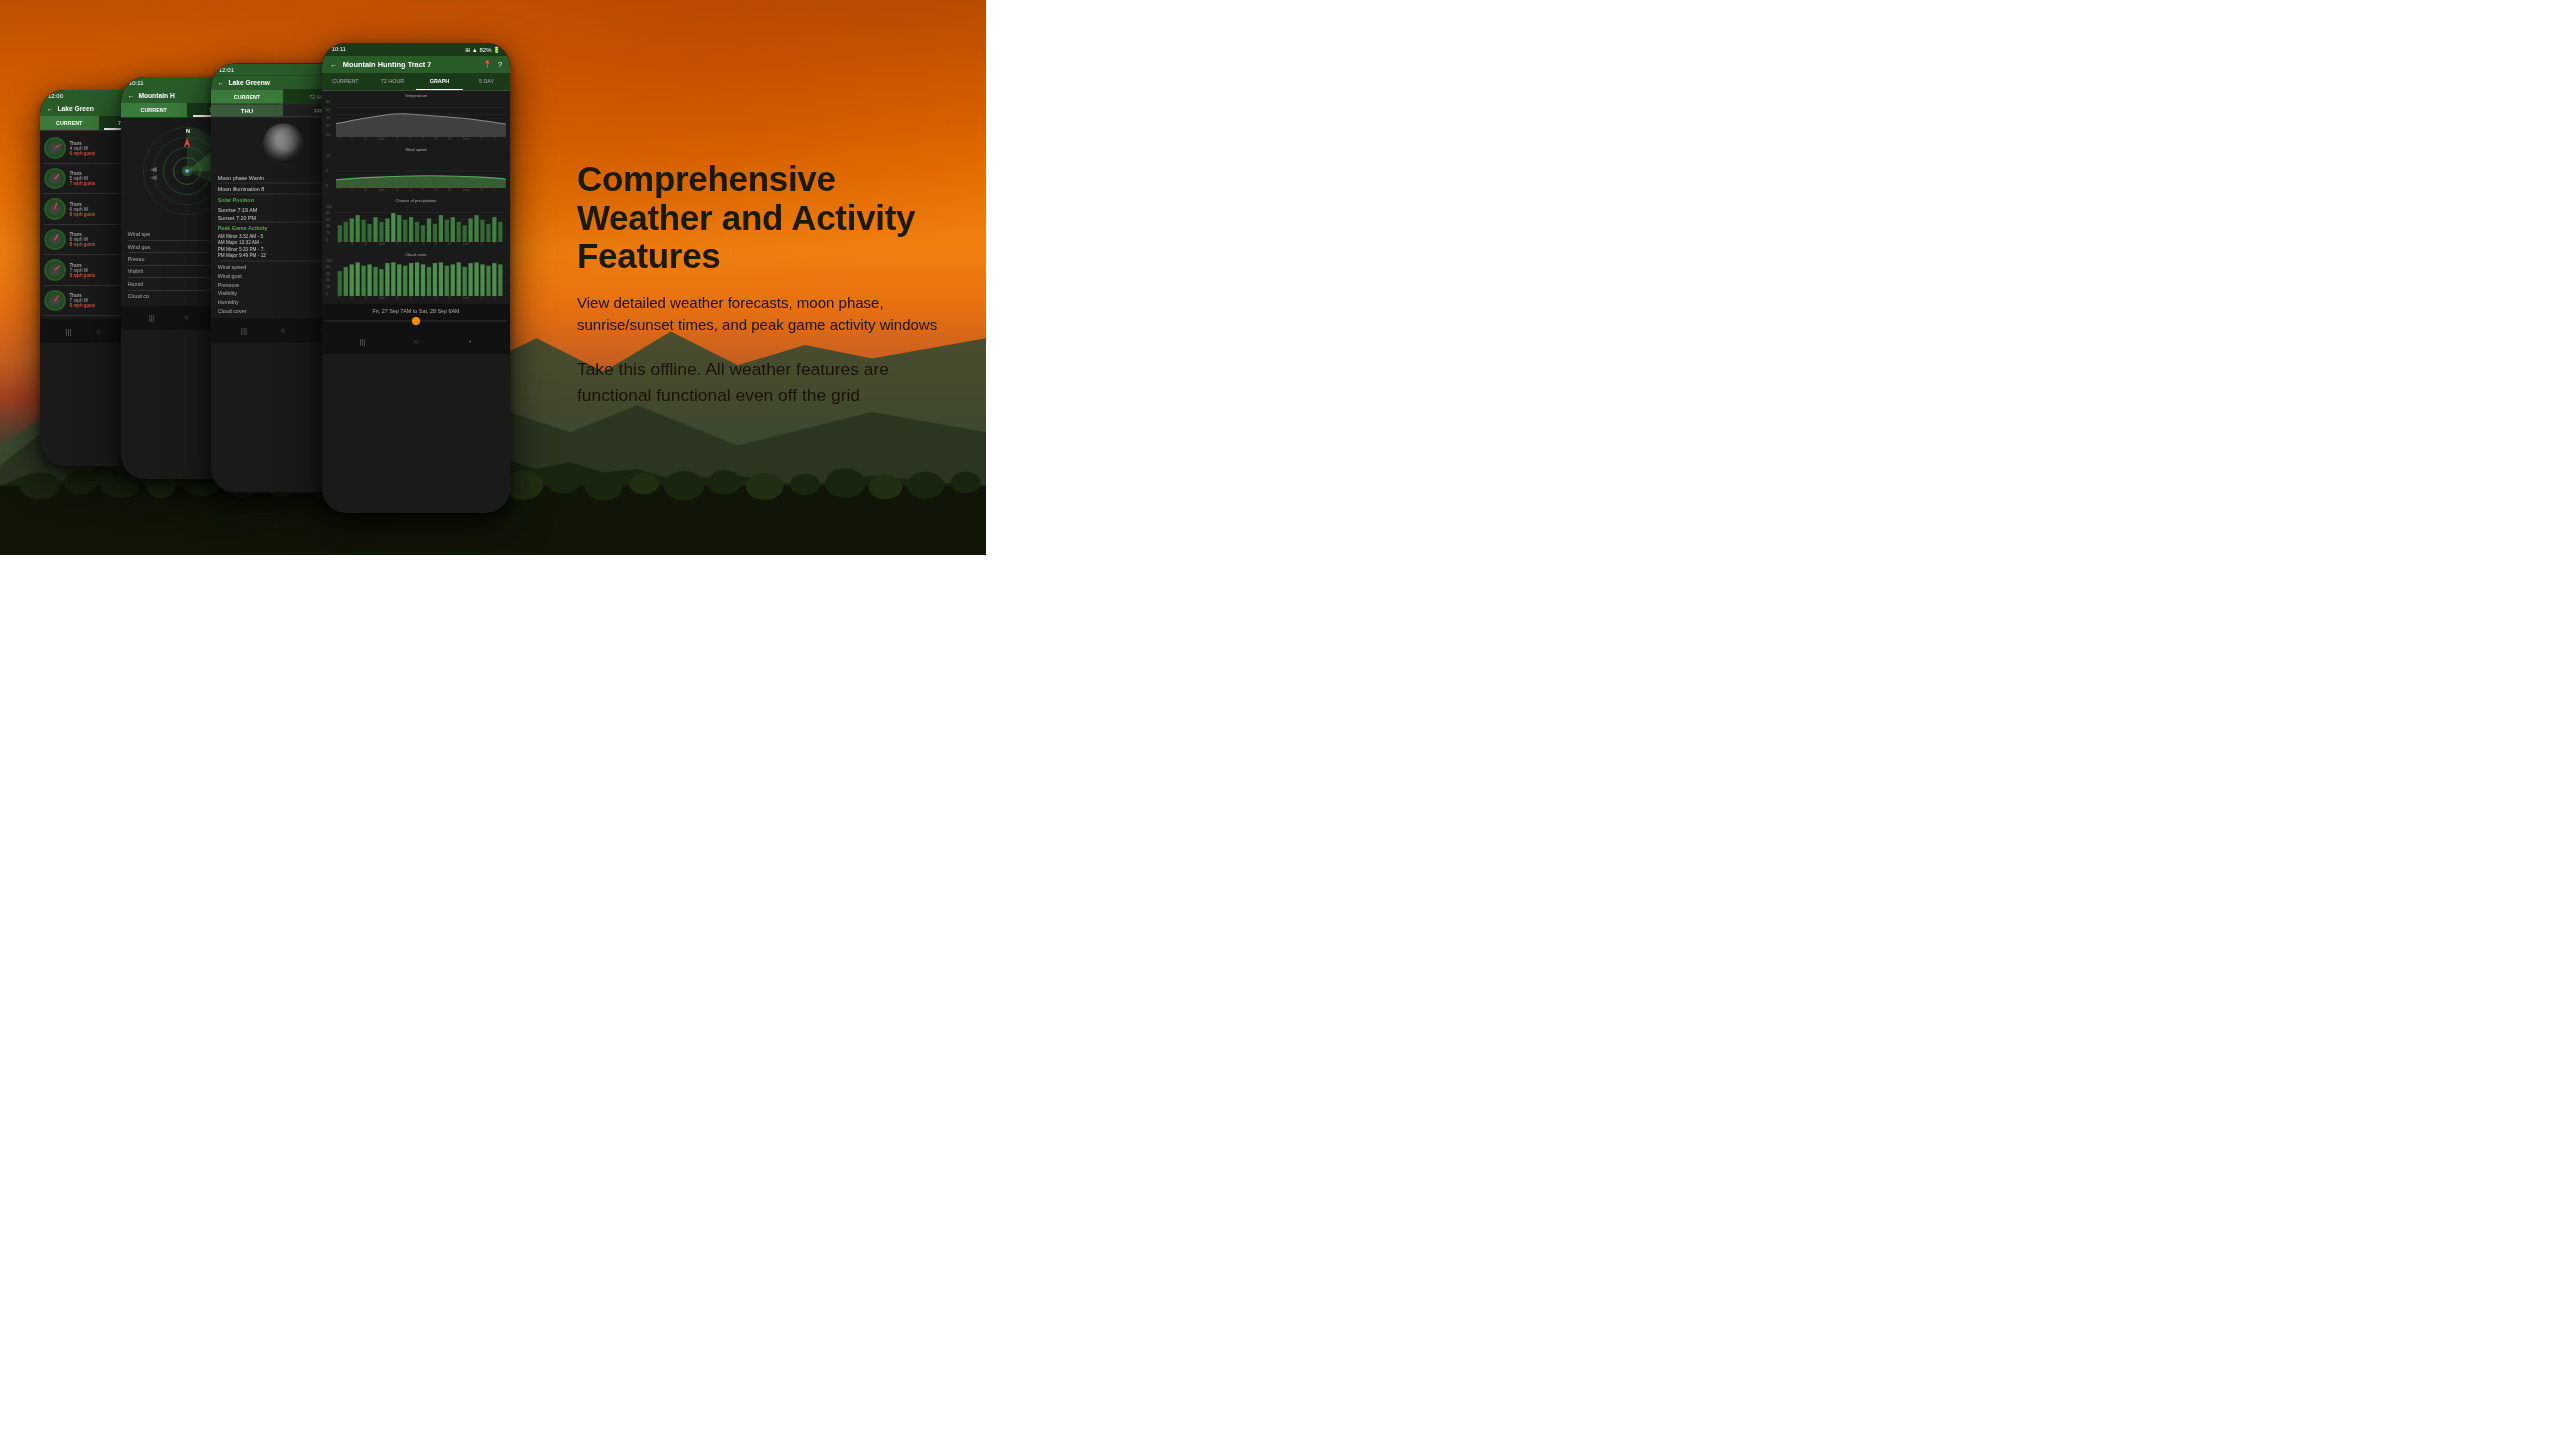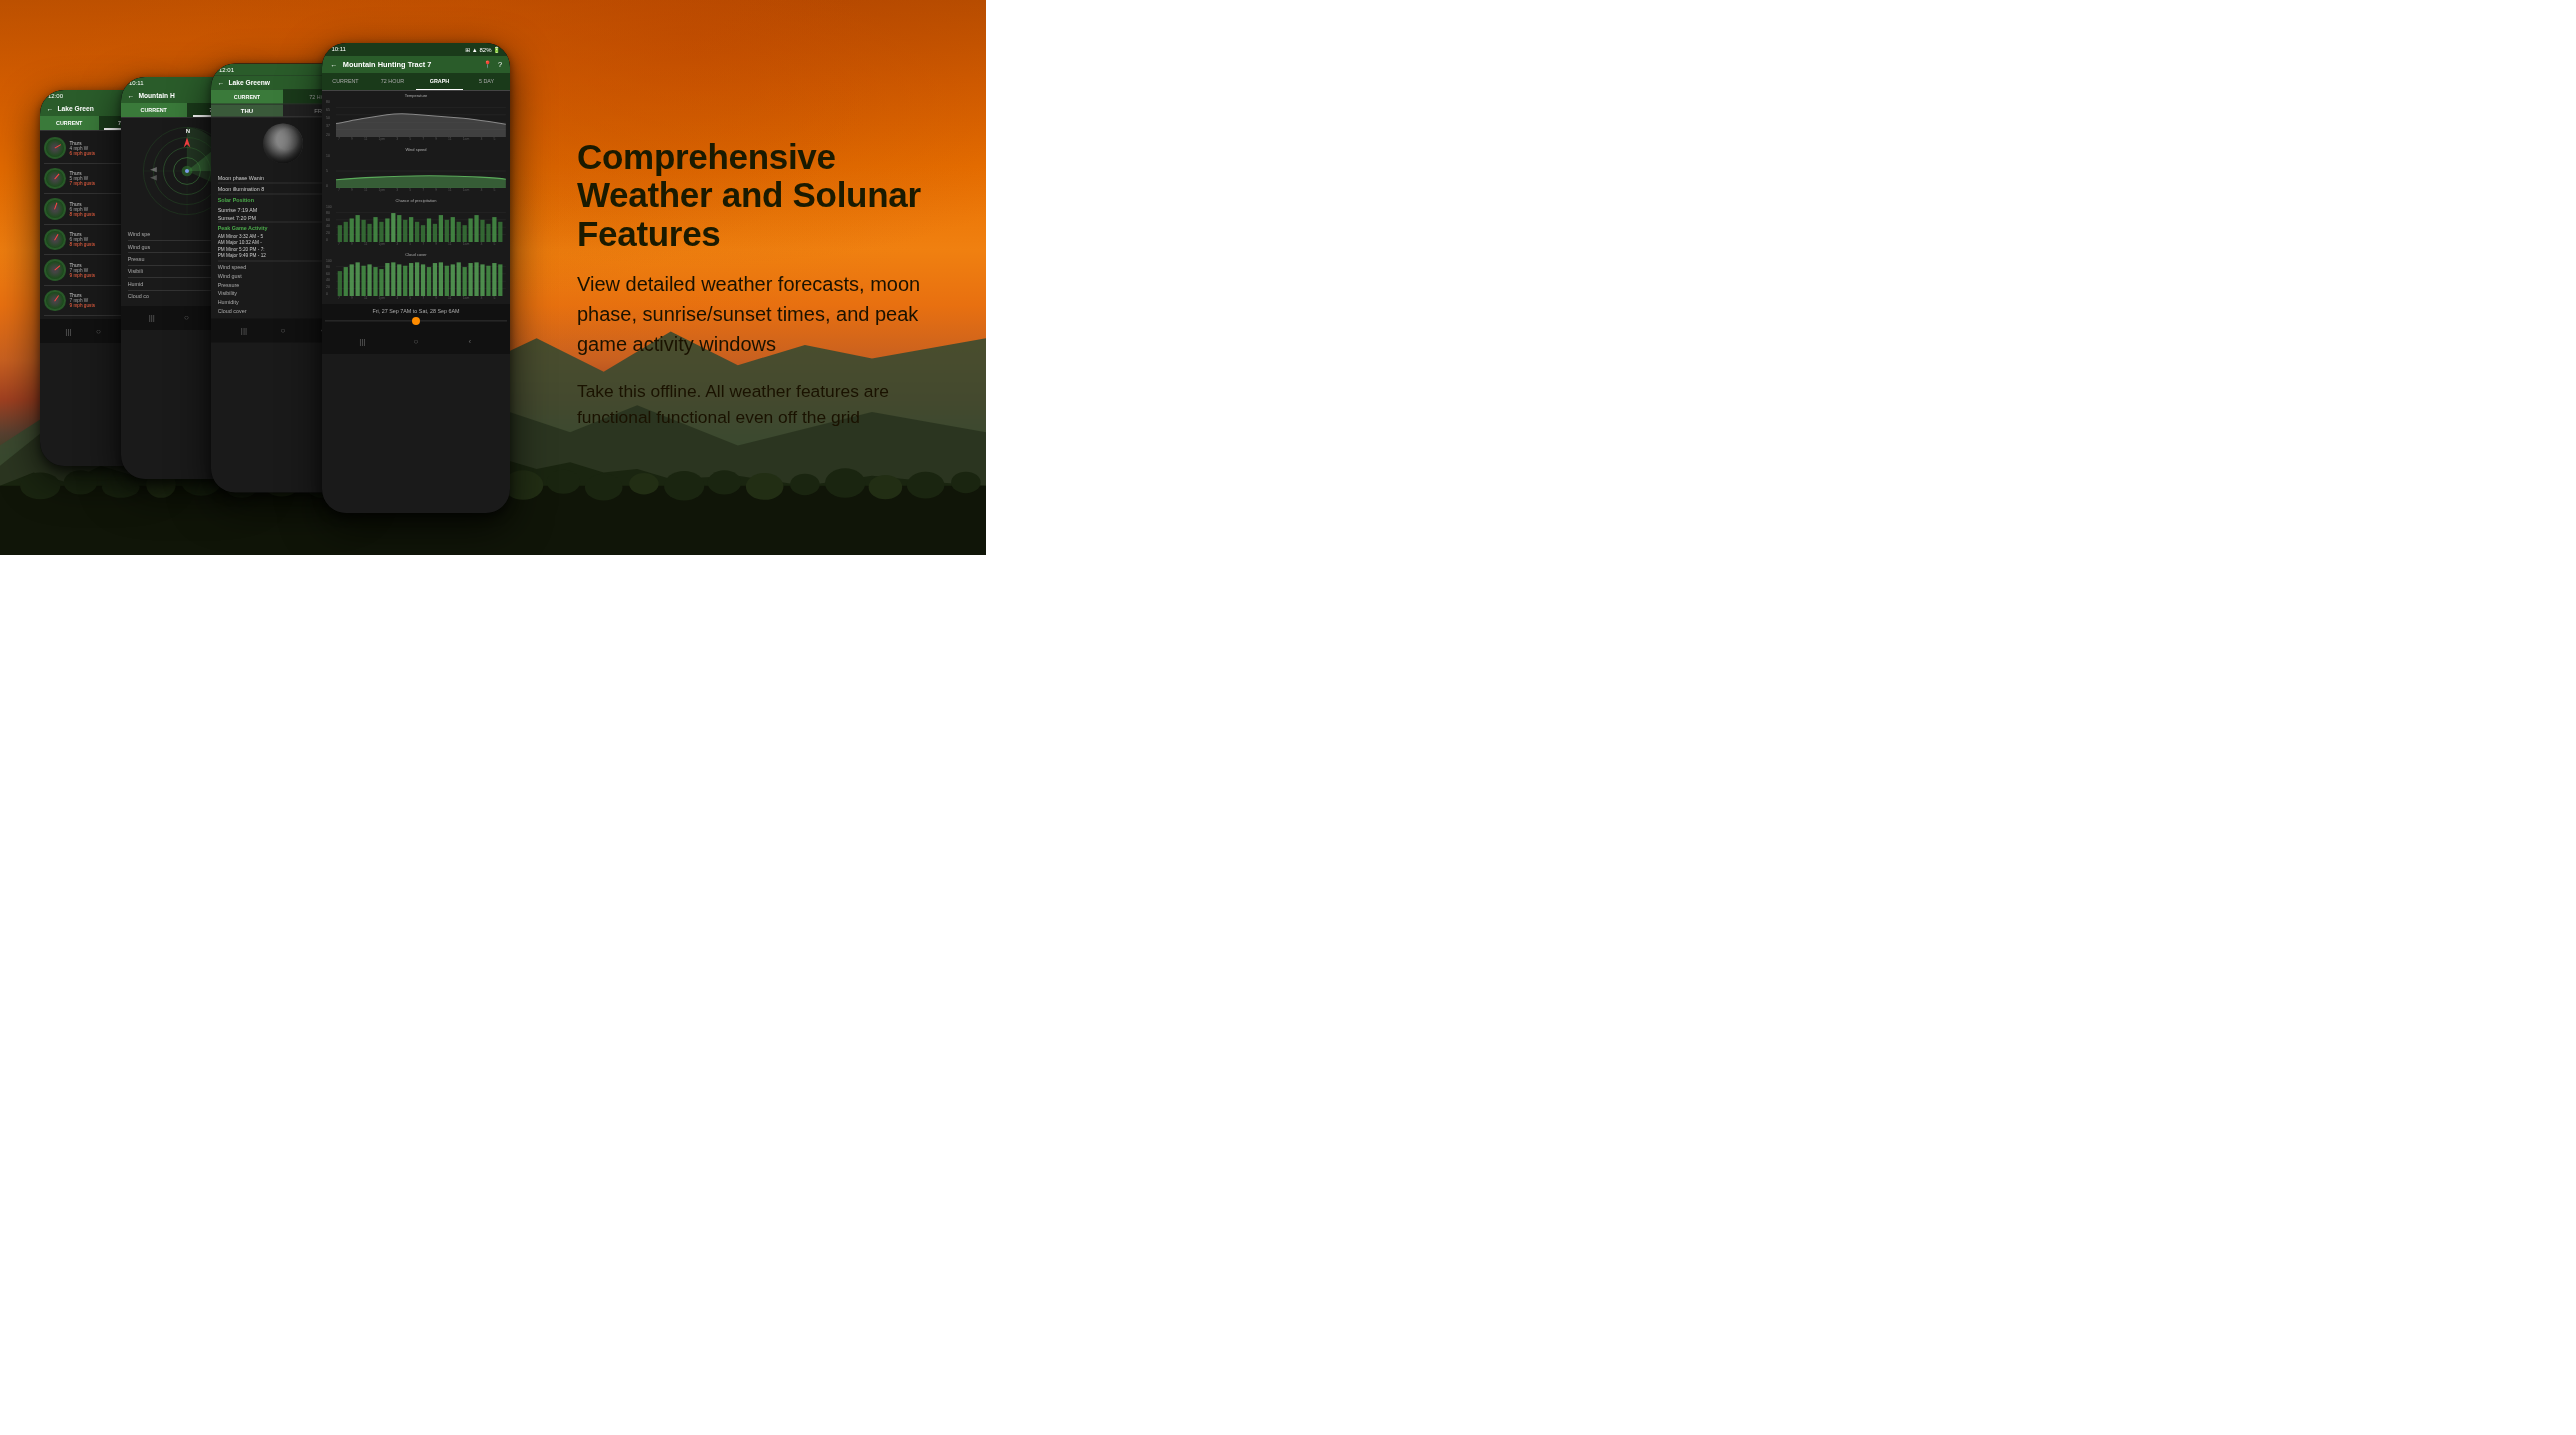--- a/index.html
+++ b/index.html
@@ -72,21 +72,21 @@
     .main-title {
       font-size: 35px;
       font-weight: 900;
       color: #1a1a00;
       line-height: 1.1;
       margin-bottom: 16px;
       letter-spacing: -0.3px;
     }
 
     .sub-text {
-      font-size: 20px;
+      font-size: 15px;
       color: #1a1200;
       line-height: 1.5;
       margin-bottom: 19px;
       font-weight: 400;
     }
 
     .offline-text {
       font-size: 17.4px;
       color: #1a1200;
       line-height: 1.5;
@@ -846,19 +846,19 @@
           <div class="nav-btn">|||</div>
           <div class="nav-btn">○</div>
           <div class="nav-btn">‹</div>
         </div>
       </div>
     </div>
 
   </div>
 
   <div class="text-section">
-    <h1 class="main-title">Comprehensive Weather and Solunar Features</h1>
+    <h1 class="main-title">Comprehensive Weather and Activity Features</h1>
     <p class="sub-text">View detailed weather forecasts, moon phase, sunrise/sunset times, and peak game activity windows</p>
     <p class="offline-text">Take this offline. All weather features are functional functional even off the grid</p>
   </div>
 
 </div>
 
 
 </body></html>

